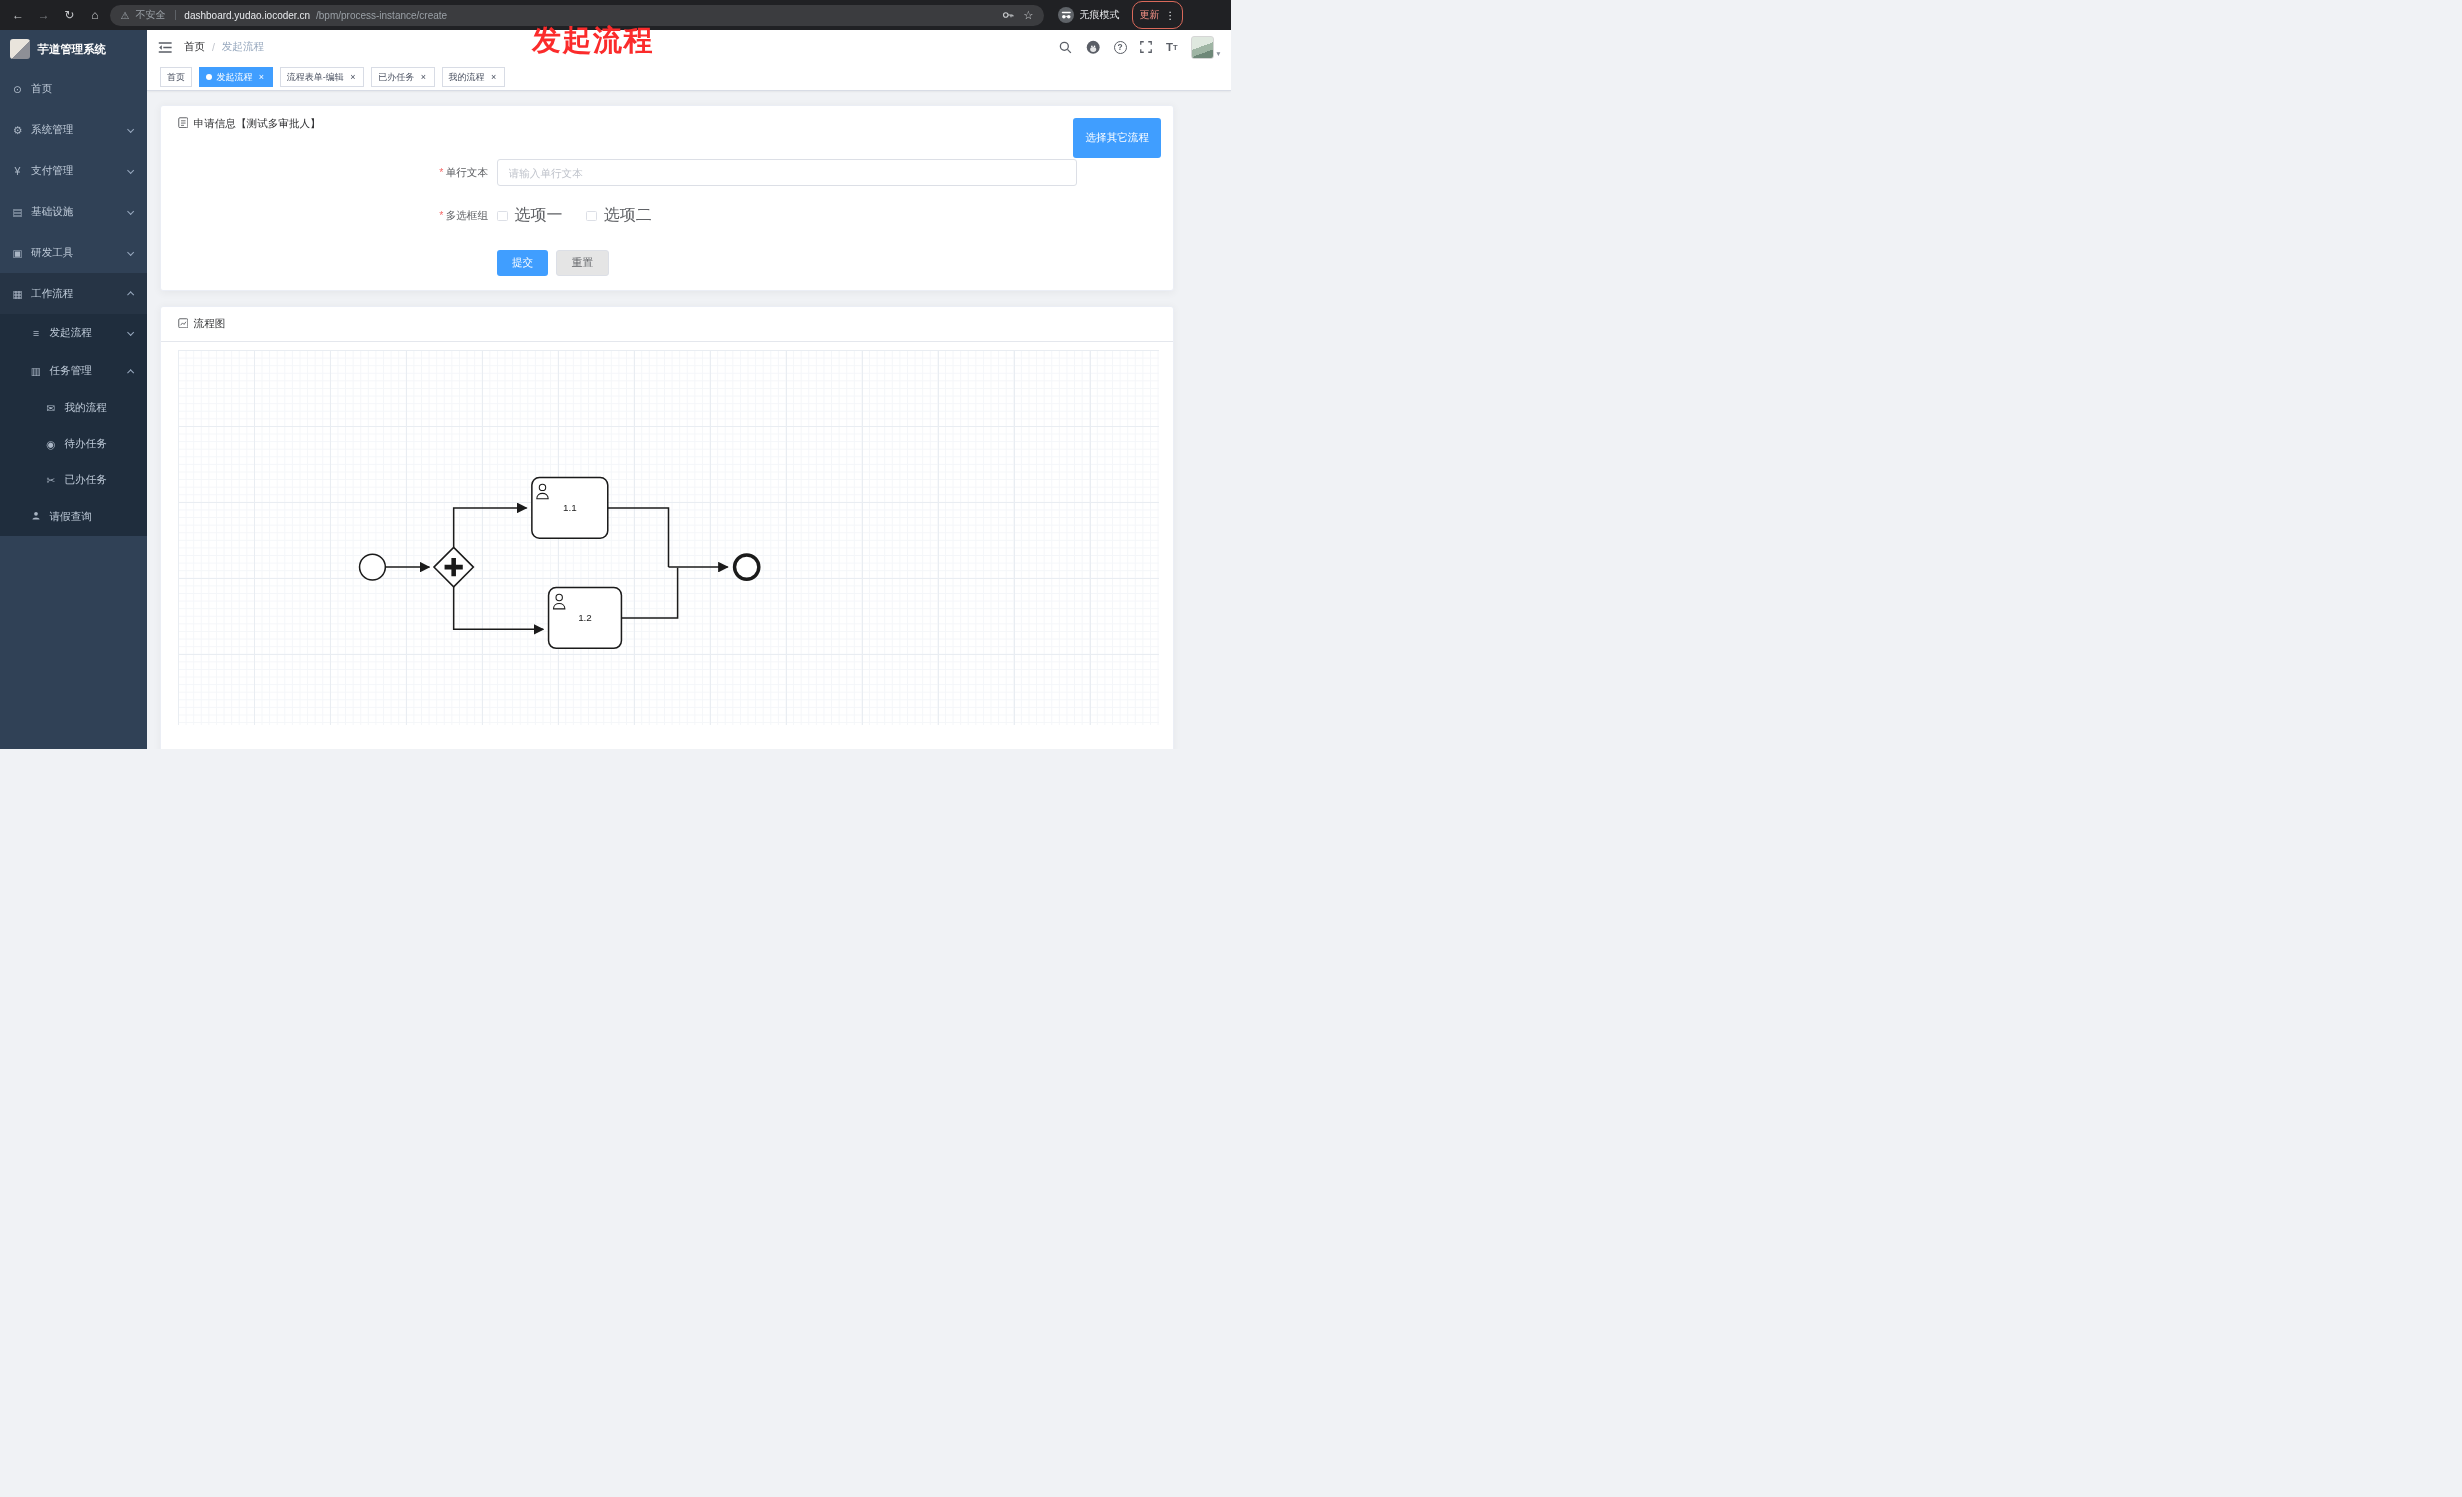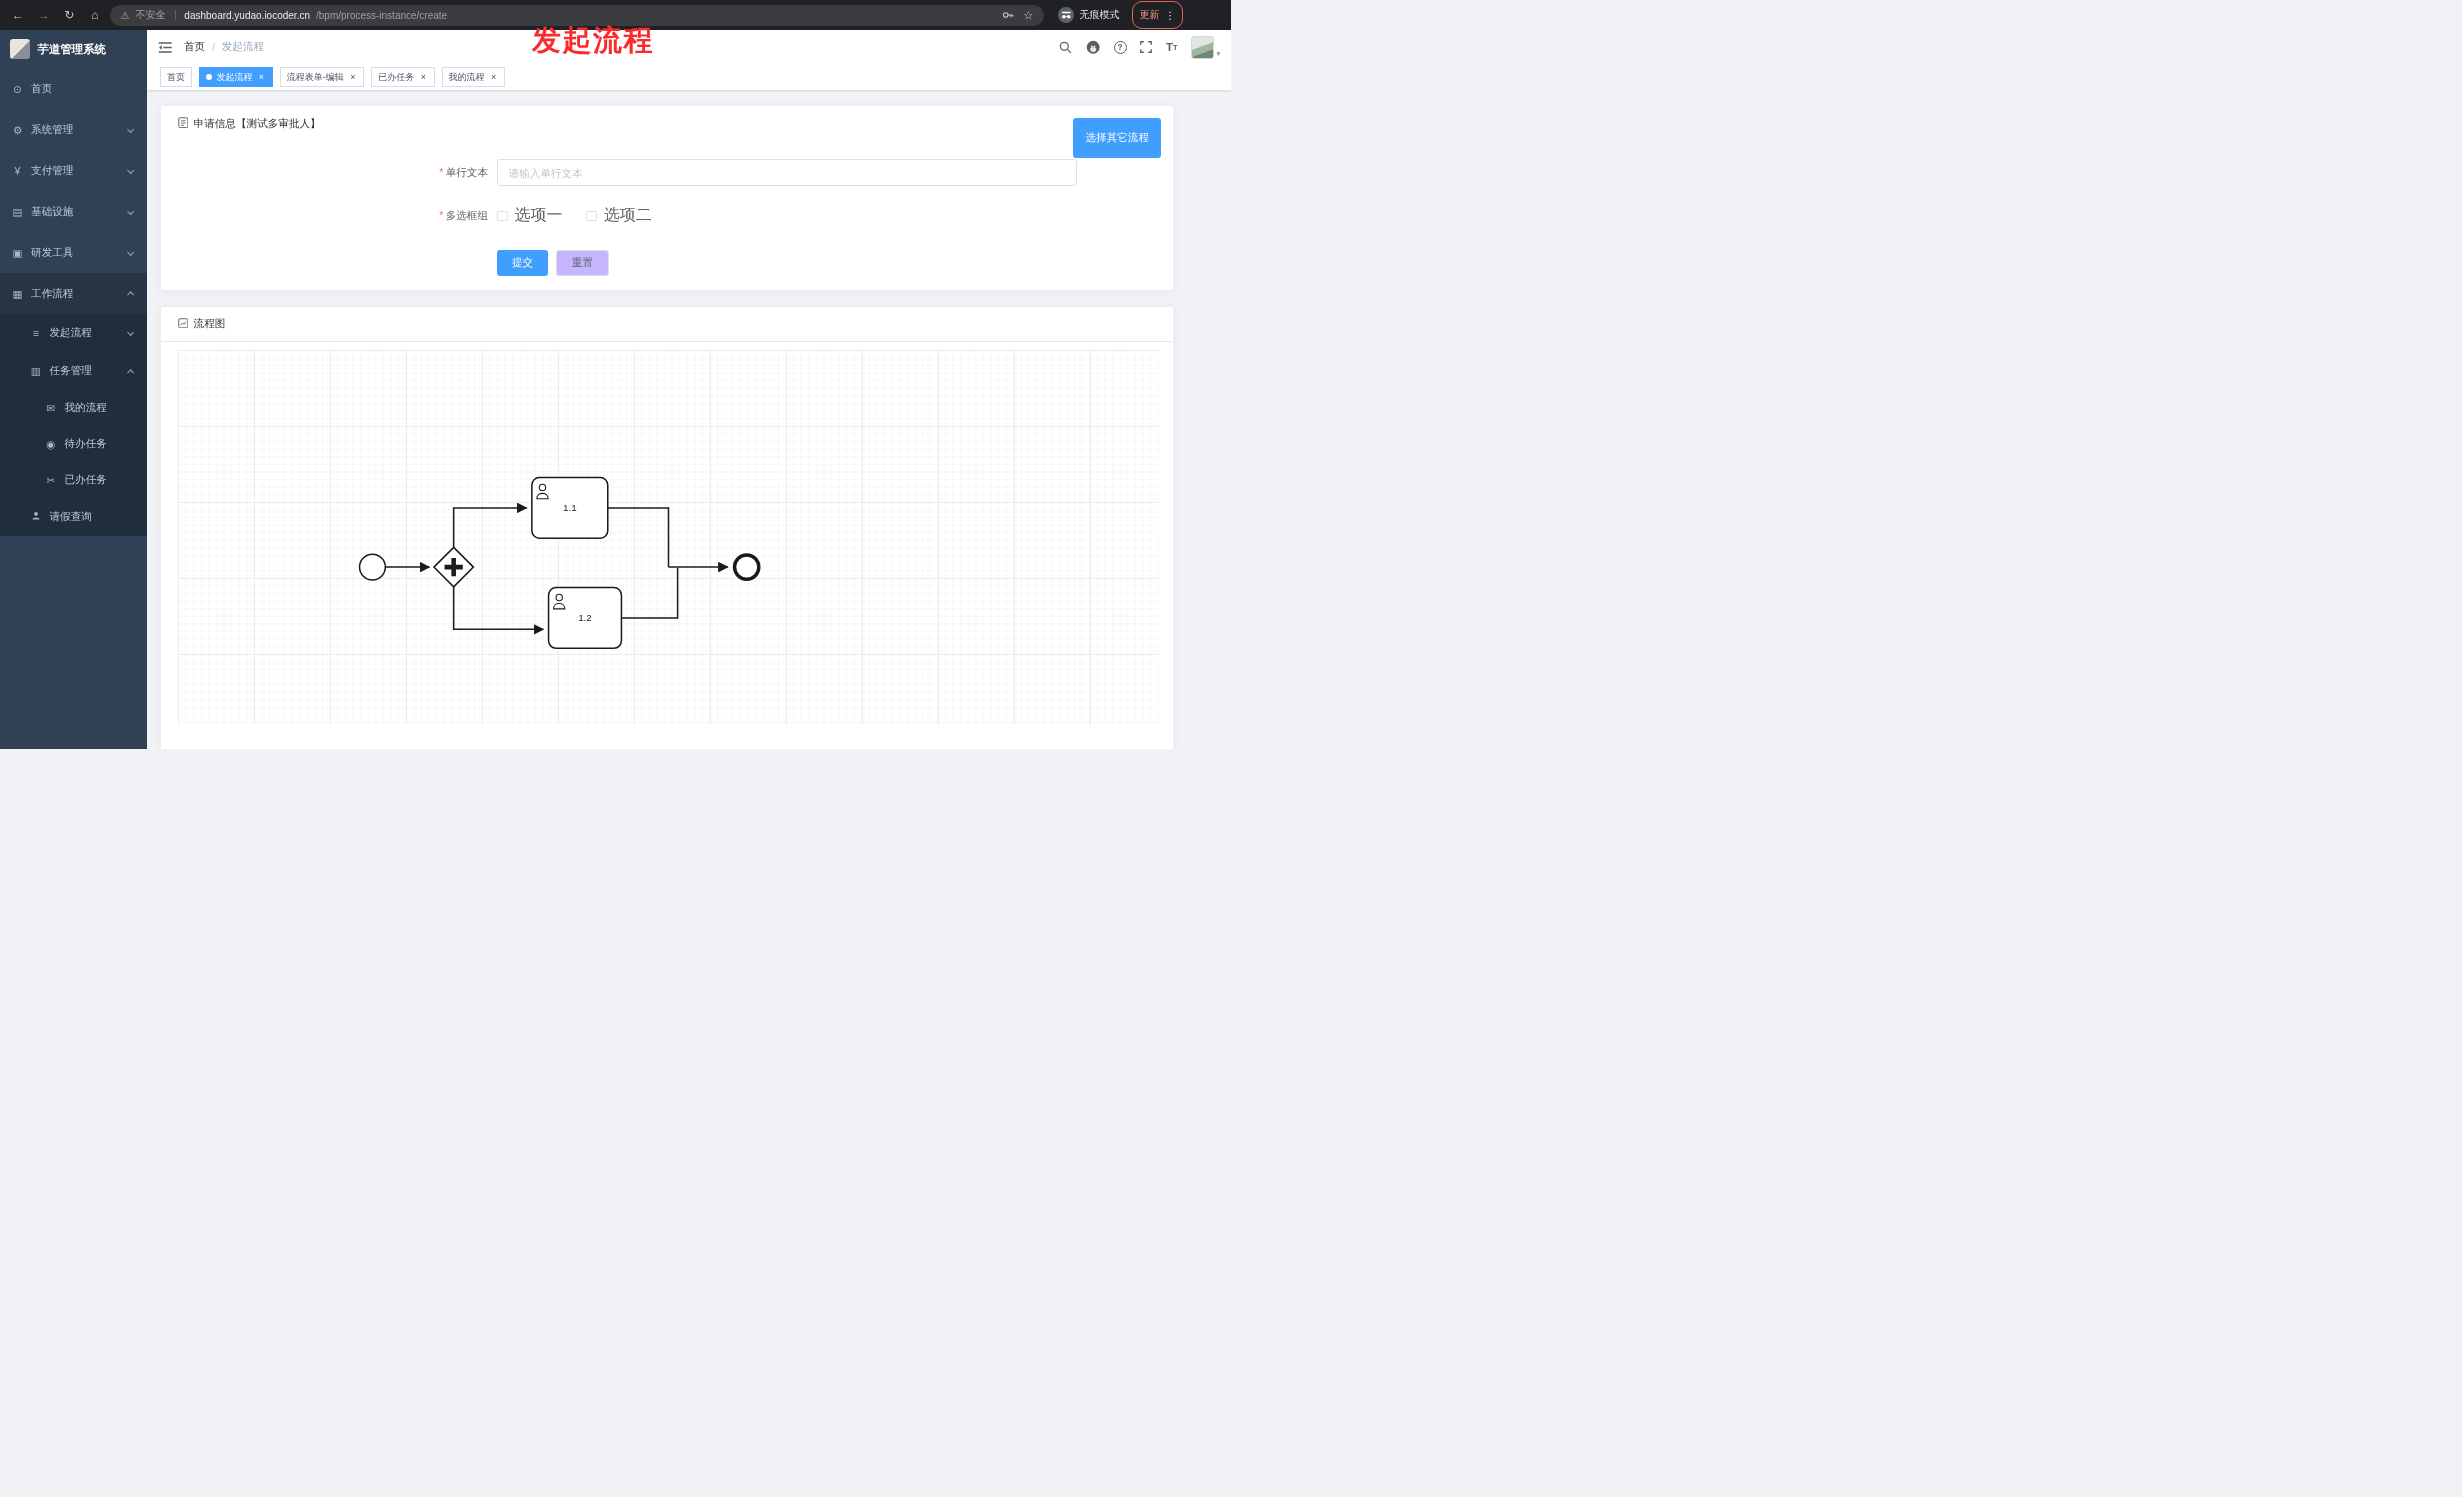--- a/index.html
+++ b/index.html
@@ -79,21 +79,21 @@
   
   .main { position:absolute; left:147px; top:91px; right:0; bottom:0; background:#f0f2f5;
           padding:14.4px 0 0 13px; overflow:hidden; }
   .card { width:1014px; background:#fff; border:0.8px solid #ebeef5; border-radius:3px;
           box-shadow:0 1.5px 9px rgba(0,0,0,.05); position:relative; }
   .form-card { height:186px; margin-bottom:15px; }
   .card-head { display:flex; align-items:center; gap:5.3px; padding:10.6px 16.7px 0 16.7px; }
   .card-title { font-size:10.6px; color:#303133; }
   .btn { border:none; border-radius:3px; font-size:10.6px; cursor:pointer; font-family:inherit; }
   .btn.primary { background:#409eff; color:#fff; }
-  .btn.plain { background:#c4b5fd; color:#606266; border:0.8px solid #dcdfe6;font-family:Liberation Serif, serif; }
+  .btn.plain { background:#e5e5e5; color:#606266; border:0.8px solid #dcdfe6;font-family:Liberation Serif, serif; }
   .switch-btn { position:absolute; right:12px; top:11.4px; height:40px; padding:0 12px; }
 
   .frow { position:absolute; left:0; display:flex; align-items:center; }
   .frow label { width:336px; text-align:right; padding-right:9px; font-size:10.6px; color:#606266; }
   .req { color:#f56c6c; margin-right:2.3px; }
   .frow1 { top:53px; }
   .frow1 input { width:580px; height:27px; border:0.8px solid #dcdfe6; border-radius:3px;
                  padding:0 10.6px; font-size:10.6px; color:#606266; font-family:inherit; outline:none; }
   .frow1 input::placeholder { color:#c0c4cc; }
   .frow2 { top:99px; height:21px; }

